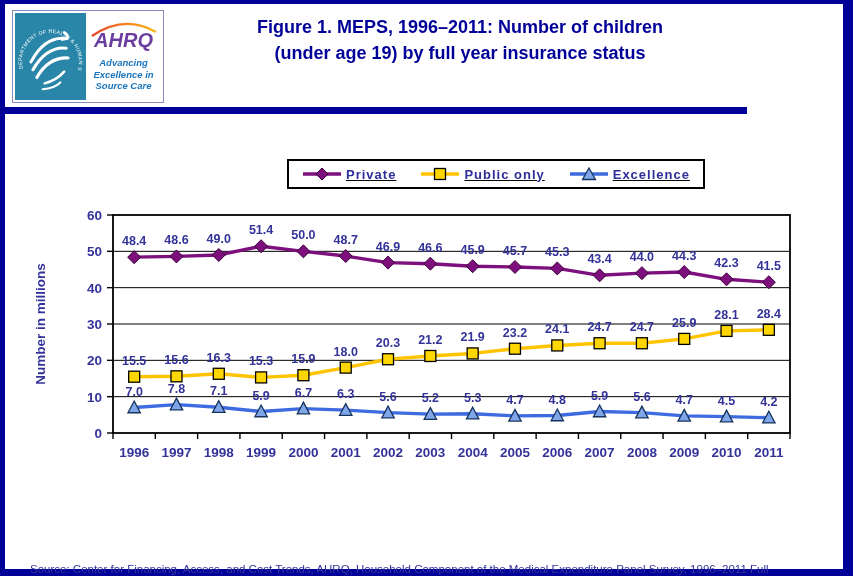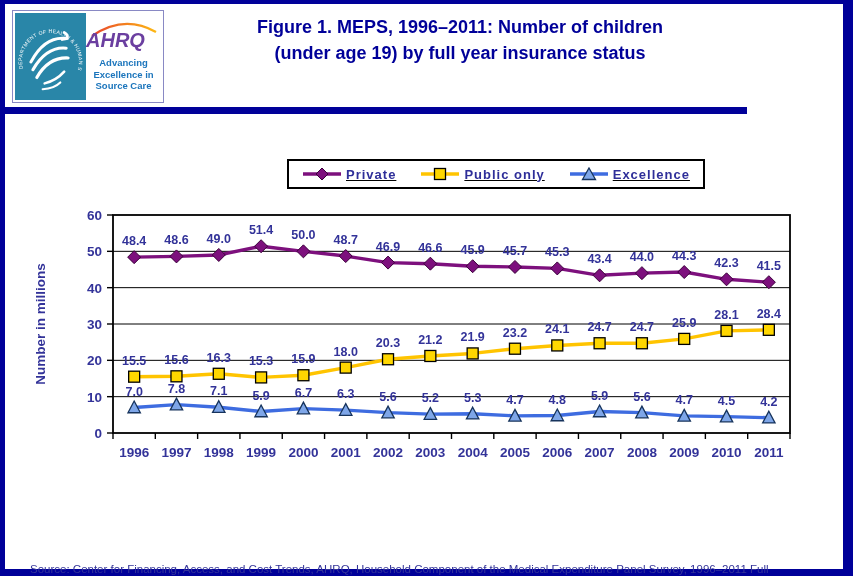--- a/index.html
+++ b/index.html
@@ -13,24 +13,24 @@
   .b-bottom{left:0;top:569px;width:853px;height:7px;}
   .header-bar{position:absolute;left:0;top:107px;width:747px;height:7px;background:#000099;}
 
   
   .logo{position:absolute;left:12px;top:10px;width:152px;height:93px;background:#fff;
         border:1px solid #8989c4;display:flex;padding:2px;box-sizing:border-box;}
   .hhs{width:72px;height:100%;background:#2986a8;position:relative;}
   .hhs svg{display:block;width:100%;height:100%;}
   .ahrq{width:76px;height:100%;background:#fff;position:relative;text-align:center;}
   .ahrq-arc{position:absolute;left:4px;top:6px;width:68px;height:20px;}
-  .ahrq-word{position:absolute;left:0;top:16px;width:100%;text-align:left;
+  .ahrq-word{position:absolute;left:0;top:16px;width:100%;text-align:center;
              color:#6b3fa0;font-weight:bold;font-style:italic;font-size:20px;letter-spacing:0px;}
   .tagline{position:absolute;left:0;top:44px;width:100%;color:#1b75bc;font-weight:bold;
-           font-size:9.5px;line-height:11.5px;}
+           font-style:italic;font-size:9.5px;line-height:11.5px;}
 
   
   .title{position:absolute;left:170px;top:14px;width:580px;text-align:center;
          color:#000099;font-weight:bold;font-size:18px;line-height:26px;}
 
   
   .legend{position:absolute;left:287px;top:159px;height:30px;display:inline-flex;
           align-items:center;gap:24px;border:2px solid #000;background:#fff;
           padding:0 13px;box-sizing:border-box;text-decoration:underline;}
   .legend-item{display:flex;align-items:center;gap:4px;}

